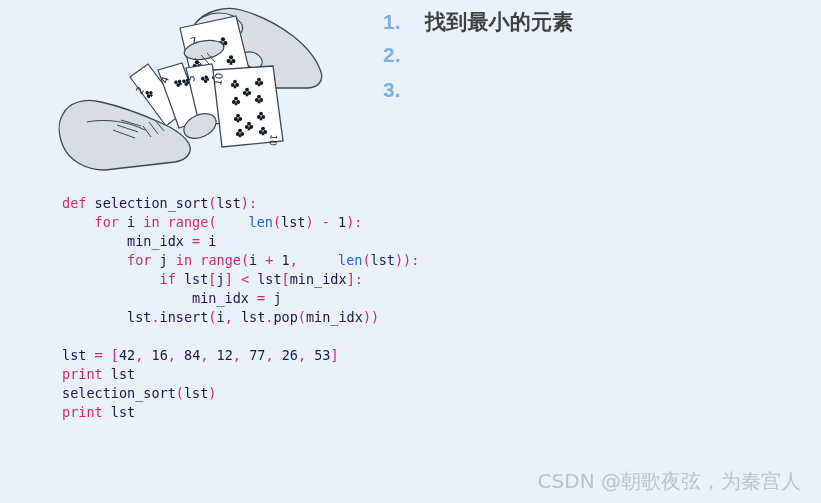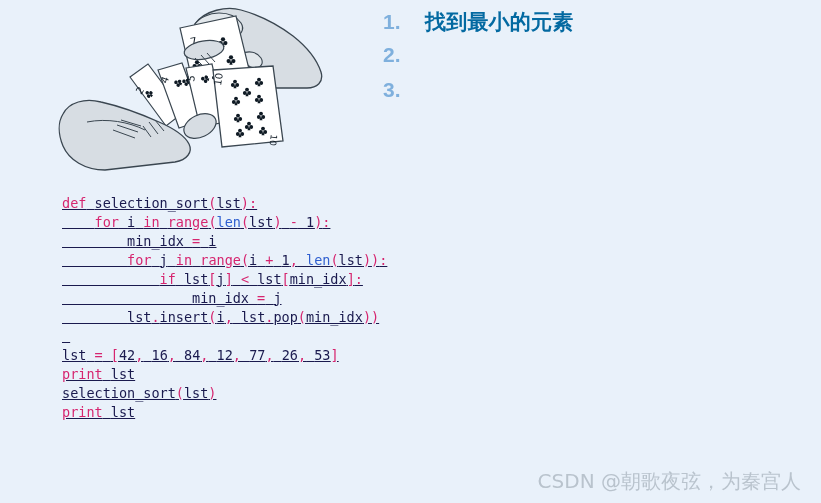--- a/index.html
+++ b/index.html
@@ -48,45 +48,44 @@
   }
   .step-num {
     width: 42px;
     flex: 0 0 42px;
     color: #7fb0dd;
     font-size: 21px;
     font-weight: bold;
     font-family: "Liberation Sans", sans-serif;
   }
   .step-text {
-    color: #0369a1;
+    color: #404040;
     font-size: 21px;
     font-weight: bold;
     font-family: "DejaVu Sans", sans-serif;
     letter-spacing: 0.2px;
     white-space: nowrap;
   }
 
   
   #code {
     position: absolute;
     left: 62px;
     top: 180px;
     width: 620px;
     font-family: "DejaVu Sans Mono", monospace;
     font-size: 13.5px;
     line-height: 19px;
     white-space: pre;
     color: #1a1a4e;
-    text-decoration: underline;
   }
   .code-line { height: 19px; white-space: pre; }
   .code-line.blank { height: 19px; }
   .kw   { color: #d6256f; }
-  .bi   { color: #2f5fd0; }
+  .bi   { color: #2f5fd0; margin-left: 32px; }
   .id   { color: #1a1a4e; }
   .num  { color: #1a1a4e; }
   .pun  { color: #d6256f; }
   .plain{ color: #1a1a4e; }
 
   
   #watermark {
     position: absolute;
     right: 20px;
     bottom: 8px;

